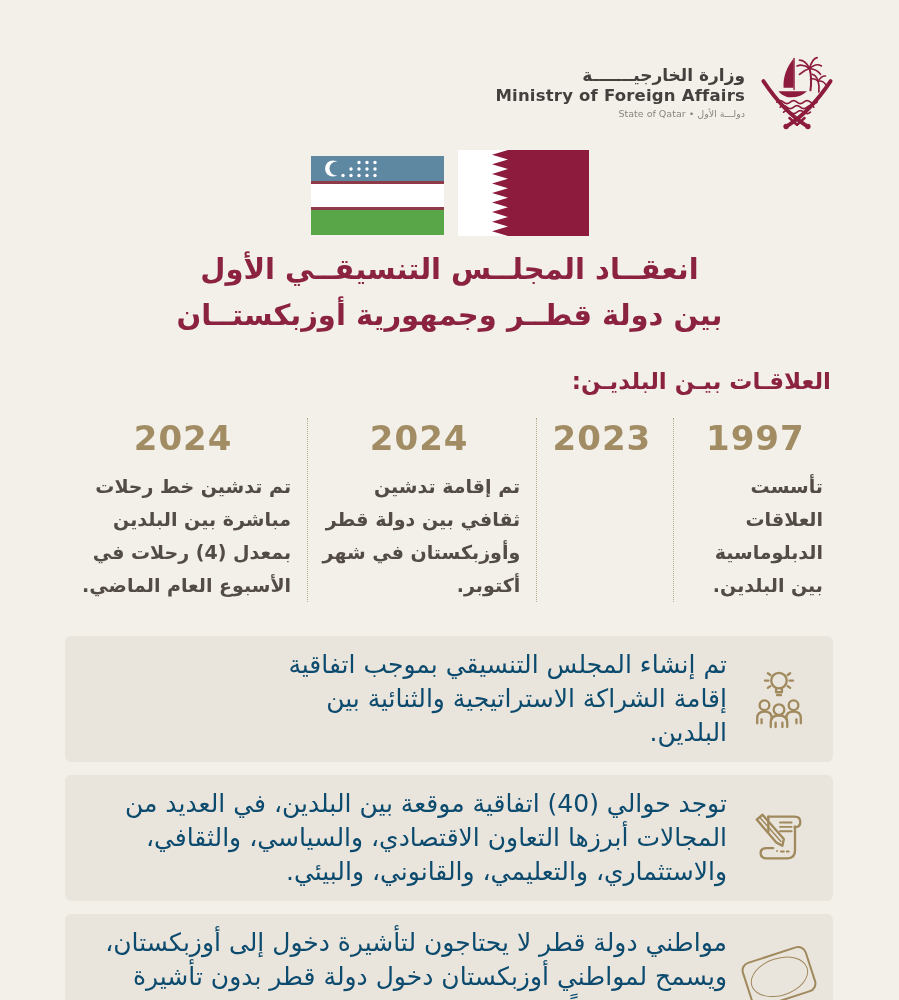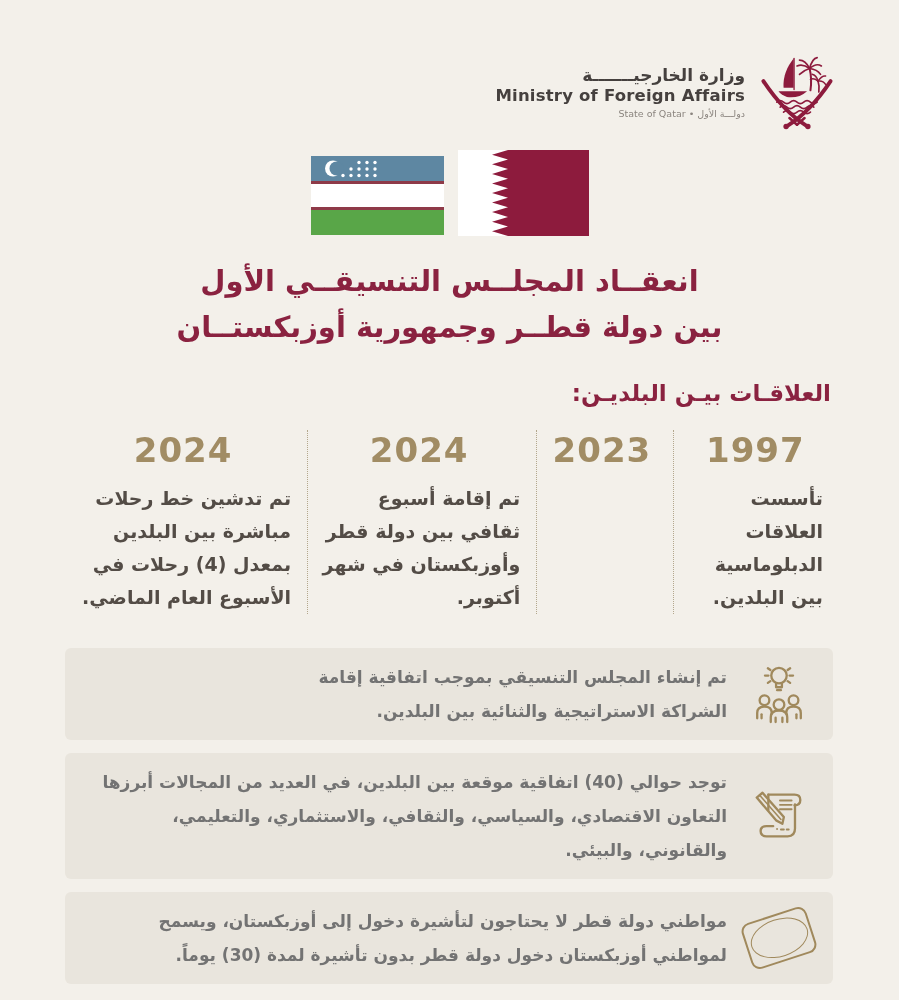--- a/index.html
+++ b/index.html
@@ -15,40 +15,40 @@
   .logo-text{text-align:right;line-height:1.25;}
   .logo-ar{font-size:17px;font-weight:bold;color:#45403e;}
   .logo-en{font-size:16.5px;font-weight:bold;color:#45403e;letter-spacing:.2px;}
   .logo-sub{font-size:9.5px;color:#8b857f;direction:ltr;margin-top:1px;}
   
   .flags{display:flex;direction:ltr;justify-content:center;align-items:flex-start;gap:14px;margin-top:16px;}
   .flag-uz{width:133px;height:79px;margin-top:6px;}
   .flag-qa{width:131px;height:86px;}
   
   .intro{margin-top:24px;text-align:center;font-size:20px;font-weight:bold;color:#4b4540;line-height:37px;}
-  .headline{margin-top:22px;text-align:center;font-size:29px;font-weight:bold;color:#8a2240;line-height:46px;}
+  .headline{margin-top:10px;text-align:center;font-size:29px;font-weight:bold;color:#8a2240;line-height:46px;}
   
   .section-title{margin:30px 42px 0 0;text-align:right;font-size:23px;font-weight:bold;color:#8a2240;}
   
   .timeline{display:flex;margin:24px 40px 0 39px;align-items:stretch;}
   .tl-item{box-sizing:border-box;padding:0 10px;}
   .tl-item.w1{width:170px;padding-left:14px;}
   .tl-item.w2{width:145px;border-right:1.5px dotted #b3a78d;padding-right:16px;}
   .tl-item.w3{width:245px;border-right:1.5px dotted #b3a78d;padding-right:16px;}
   .tl-item.w4{width:260px;border-right:1.5px dotted #b3a78d;padding-right:16px;}
   .tl-year{font-size:34px;font-weight:bold;color:#a18c64;text-align:center;letter-spacing:1px;}
   .tl-text{margin-top:12px;font-size:19px;font-weight:bold;color:#534c46;line-height:33px;text-align:right;}
   
   .boxes{margin:34px 40px 0 39px;}
   .infobox{
     display:flex;align-items:center;gap:16px;background:#e9e5dd;border-radius:6px;
     box-sizing:border-box;min-height:88px;padding:12px 18px;margin-bottom:13px;
   }
   .ib-icon{width:72px;height:66px;flex-shrink:0;display:flex;align-items:center;justify-content:center;}
-  .ib-text{font-size:17px;font-weight:bold;color:#737373;line-height:34px;text-align:right;}
+  .ib-text{font-size:25px;font-weight:normal;color:#0c4a6e;line-height:34px;text-align:right;}
   .b1 .ib-text{max-width:470px;}
   .b2 .ib-text{max-width:730px;}
   .b3 .ib-text{max-width:660px;}
   
   .stamp{width:64px;height:44px;border:2px solid #a0895c;border-radius:9px;
     transform:rotate(-18deg);display:flex;align-items:center;justify-content:center;direction:ltr;}
   .stamp-oval{width:57px;height:36px;border:1.5px solid #a0895c;border-radius:50%;
     display:flex;flex-direction:column;align-items:center;justify-content:center;line-height:1;}
   svg{display:block;}
 </style>
@@ -146,21 +146,21 @@
   <div class="timeline">
     <div class="tl-item w1">
       <div class="tl-year">1997</div>
       <div class="tl-text">تأسست العلاقات الدبلوماسية بين البلدين.</div>
     </div>
     <div class="tl-item w2">
       <div class="tl-year">2023</div>
     </div>
     <div class="tl-item w3">
       <div class="tl-year">2024</div>
-      <div class="tl-text">تم إقامة أسبوع ثقافي بين دولة قطر وأوزبكستان في شهر أكتوبر.</div>
+      <div class="tl-text">تم إقامة تدشين ثقافي بين دولة قطر وأوزبكستان في شهر أكتوبر.</div>
     </div>
     <div class="tl-item w4">
       <div class="tl-year">2024</div>
       <div class="tl-text">تم تدشين خط رحلات مباشرة بين البلدين بمعدل (4) رحلات في الأسبوع العام الماضي.</div>
     </div>
   </div>
 
   <div class="boxes">
 
     <div class="infobox b1">

